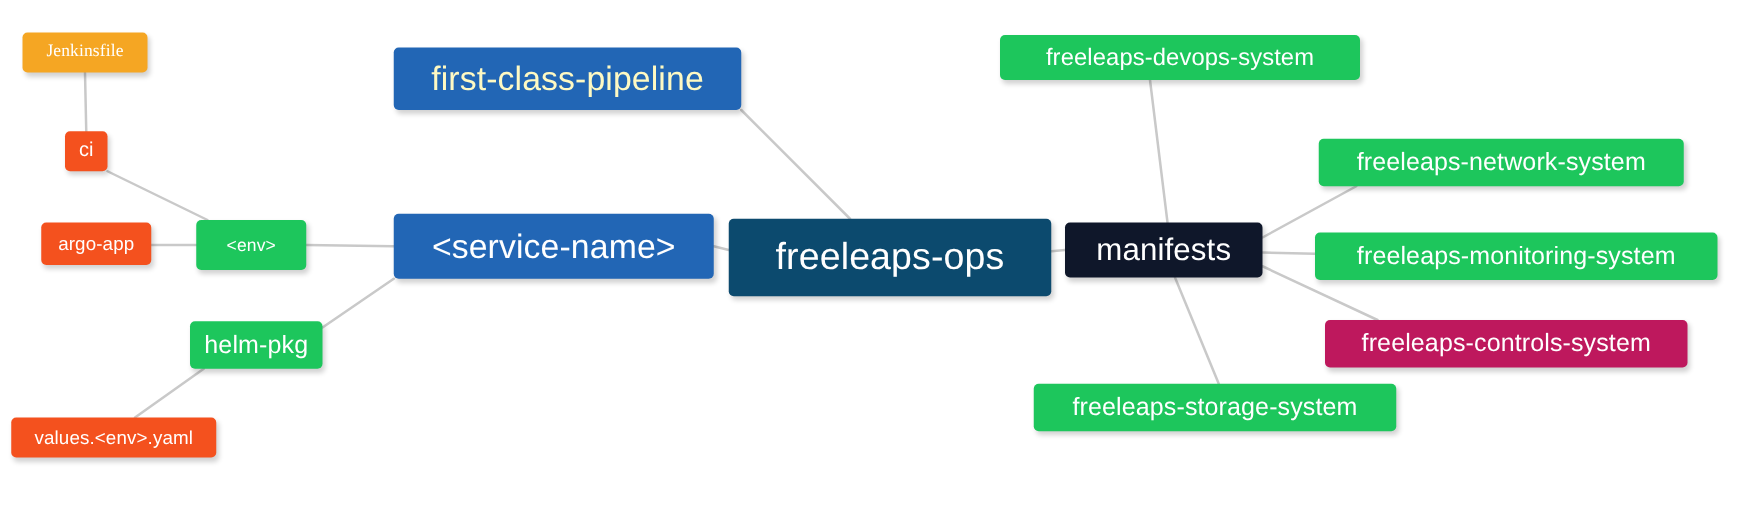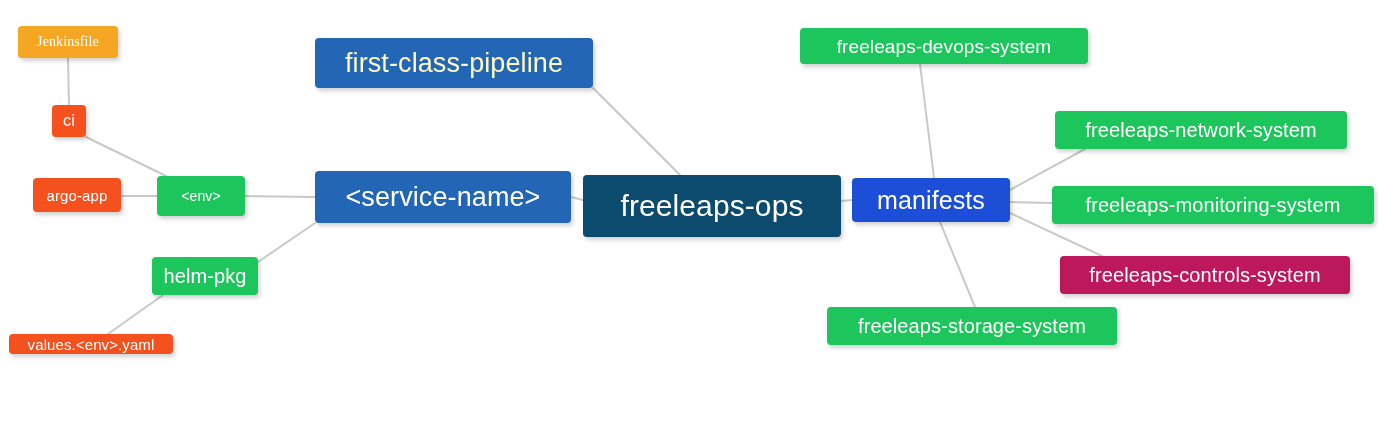--- a/index.html
+++ b/index.html
@@ -75,33 +75,33 @@
       </div>
       <div class="mm-node" style="left: 33px; top: 178px; width: 88px; height: 34px; background: rgb(244, 81, 30); font-size: 15px; color: rgb(255, 255, 255);">
         <span class="mm-label">argo-app</span>
       </div>
       <div class="mm-node" style="left: 157px; top: 176px; width: 88px; height: 40px; background: rgb(29, 198, 92); font-size: 14px; color: rgb(255, 255, 255);">
         <span class="mm-label">&lt;env&gt;</span>
       </div>
       <div class="mm-node" style="left: 152px; top: 257px; width: 106px; height: 38px; background: rgb(29, 198, 92); font-size: 20px; color: rgb(255, 255, 255);">
         <span class="mm-label">helm-pkg</span>
       </div>
-      <div class="mm-node" style="left: 9px; top: 334px; width: 164px; height: 20px; background: rgb(244, 81, 30); font-size: 15px; color: rgb(255, 255, 255);">
+      <div class="mm-node" style="left: 9px; top: 334px; width: 164px; height: 32px; background: rgb(244, 81, 30); font-size: 15px; color: rgb(255, 255, 255);">
         <span class="mm-label">values.&lt;env&gt;.yaml</span>
       </div>
       <div class="mm-node" style="left: 315px; top: 171px; width: 256px; height: 52px; background: rgb(34, 102, 181); font-size: 27px; color: rgb(255, 255, 255);">
         <span class="mm-label">&lt;service-name&gt;</span>
       </div>
       <div class="mm-node" style="left: 315px; top: 38px; width: 278px; height: 50px; background: rgb(34, 102, 181); font-size: 27px; color: #fef9c3;">
         <span class="mm-label">first-class-pipeline</span>
       </div>
       <div class="mm-node" style="left: 583px; top: 175px; width: 258px; height: 62px; background: #0c4a6e; font-size: 30px; color: rgb(255, 255, 255);">
         <span class="mm-label">freeleaps-ops</span>
       </div>
-      <div class="mm-node" style="left: 852px; top: 178px; width: 158px; height: 44px; background: #1d4ed8; font-size: 25px; color: rgb(255, 255, 255);">
+      <div class="mm-node" style="left: 852px; top: 178px; width: 158px; height: 44px; background: #0f172a; font-size: 25px; color: rgb(255, 255, 255);">
         <span class="mm-label">manifests</span>
       </div>
       <div class="mm-node" style="left: 800px; top: 28px; width: 288px; height: 36px; background: rgb(29, 198, 92); font-size: 19px; color: rgb(255, 255, 255);">
         <span class="mm-label">freeleaps-devops-system</span>
       </div>
       <div class="mm-node" style="left: 1055px; top: 111px; width: 292px; height: 38px; background: rgb(29, 198, 92); font-size: 20px; color: rgb(255, 255, 255);">
         <span class="mm-label">freeleaps-network-system</span>
       </div>
       <div class="mm-node" style="left: 1052px; top: 186px; width: 322px; height: 38px; background: rgb(29, 198, 92); font-size: 20px; color: rgb(255, 255, 255);">
         <span class="mm-label">freeleaps-monitoring-system</span>

